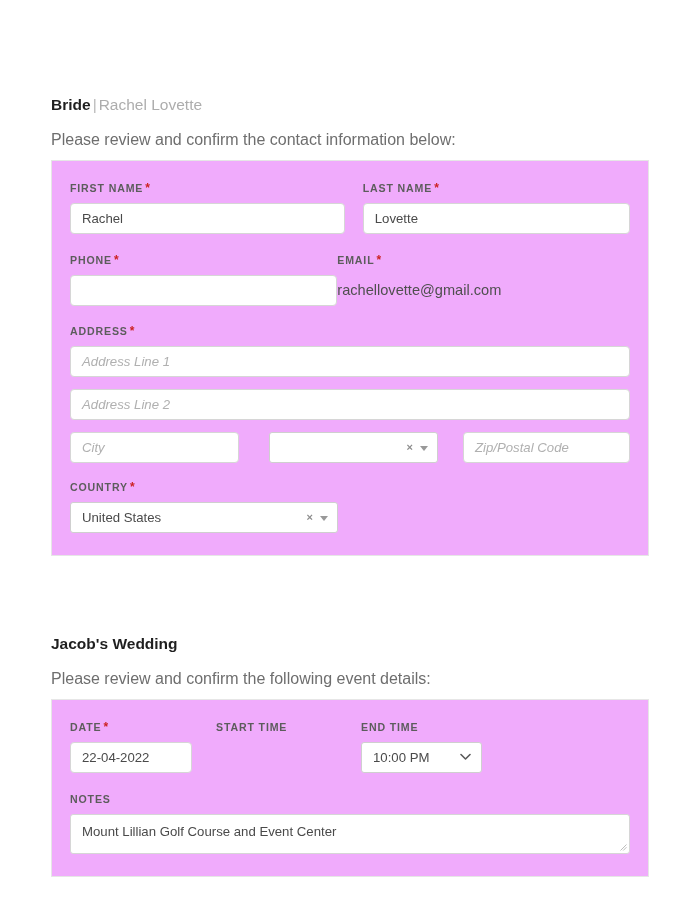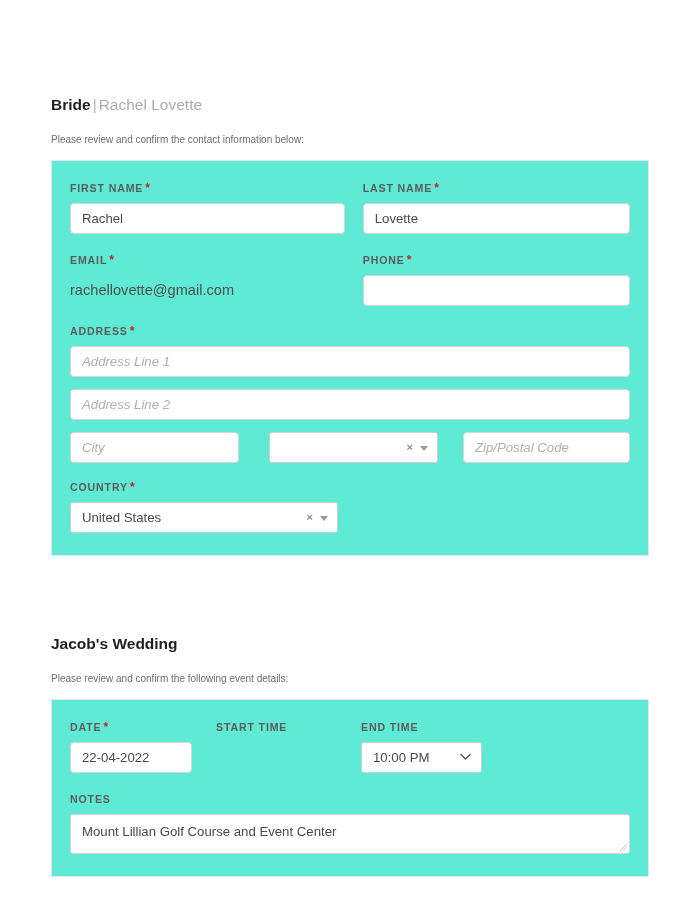--- a/index.html
+++ b/index.html
@@ -38,29 +38,29 @@
     font-weight: normal;
     font-size: 15.5px;
     padding: 0 2px;
   }
   .head-light {
     color: #adadad;
     font-weight: normal;
     font-size: 15.5px;
   }
   .section-sub {
-    font-size: 10px;
+    font-size: 16px;
     color: #6e6e6e;
     margin: 16px 0 11px 0;
     line-height: 18px;
   }
 
   
   .panel {
-    background: #5eead4;
+    background: #f0abfc;
     border: 1px solid #e6e6e6;
     box-sizing: border-box;
     padding: 21px 18px 22px 18px;
   }
 
   
   .row {
     display: flex;
   }
   .col {
@@ -235,27 +235,27 @@
       </div>
       <div class="col col-right">
         <span class="flabel"><span>LAST NAME</span><span class="req">*</span></span>
         <div class="inp">Lovette</div>
       </div>
     </div>
 
     <div style="height:20px"></div>
 
     <div class="row">
+      <div class="col col-right">
+        <span class="flabel"><span>PHONE</span><span class="req">*</span></span>
+        <div class="inp"></div>
+      </div>
       <div class="col col-left">
         <span class="flabel"><span>EMAIL</span><span class="req">*</span></span>
         <div class="static-val">rachellovette@gmail.com</div>
-      </div>
-      <div class="col col-right">
-        <span class="flabel"><span>PHONE</span><span class="req">*</span></span>
-        <div class="inp"></div>
       </div>
     </div>
 
     <div style="height:19px"></div>
 
     <div class="col col-full">
       <span class="flabel"><span>ADDRESS</span><span class="req">*</span></span>
 
       <div class="addr-line">
         <div class="inp ph">Address Line 1</div>

